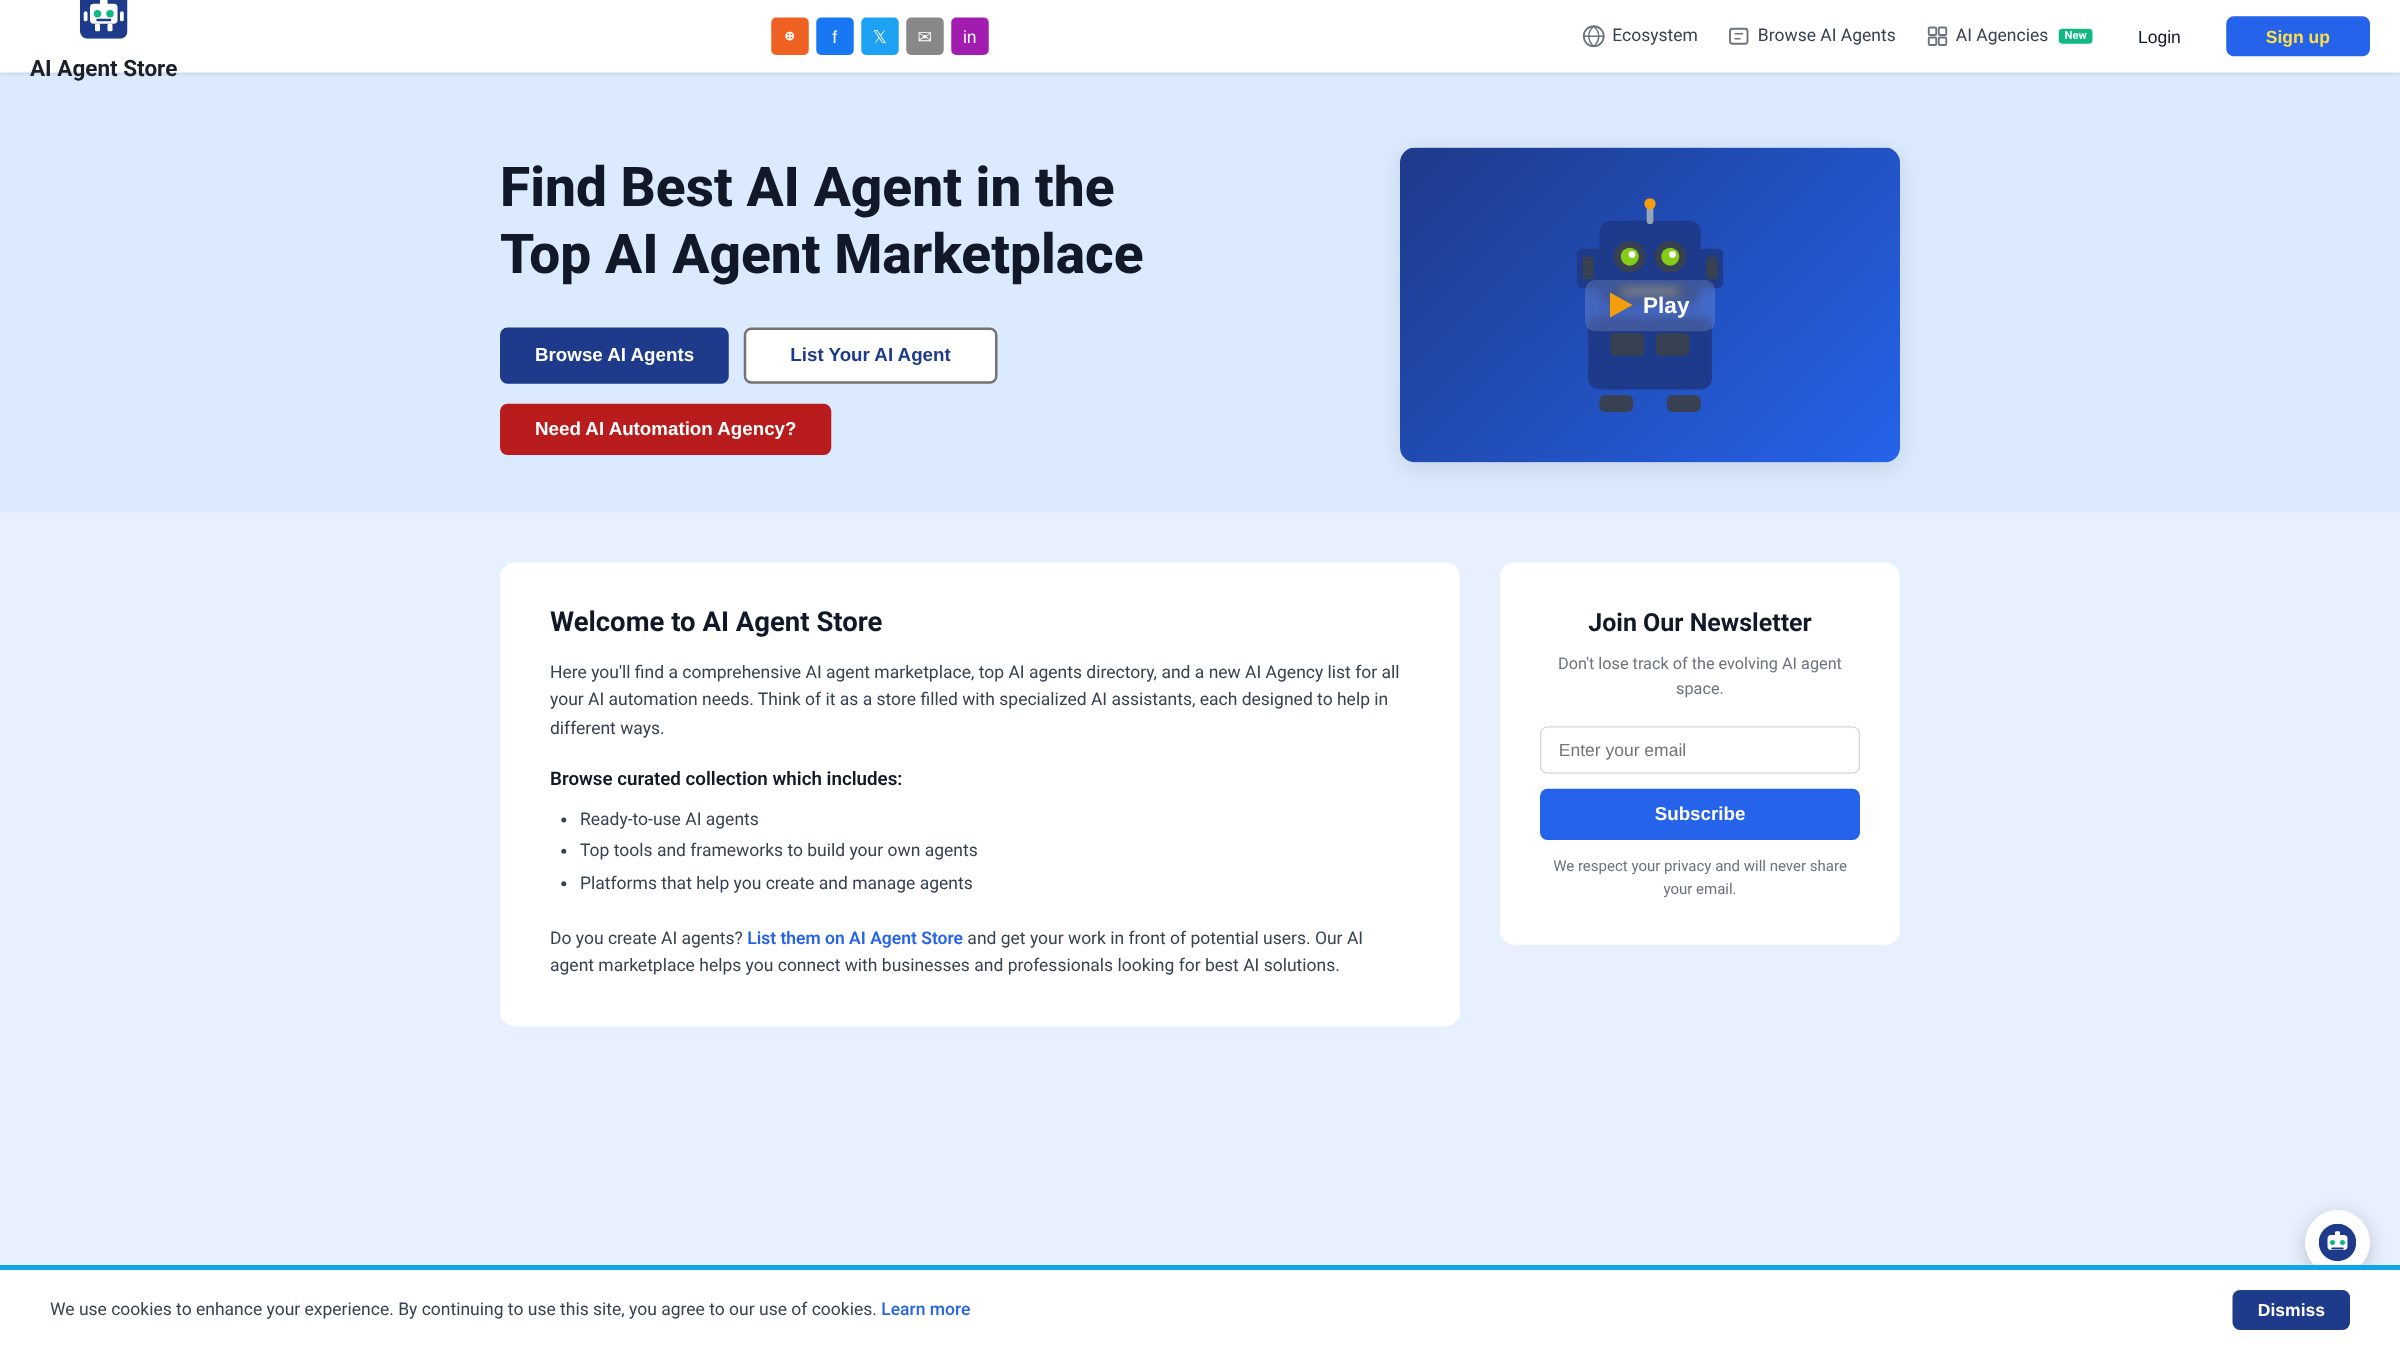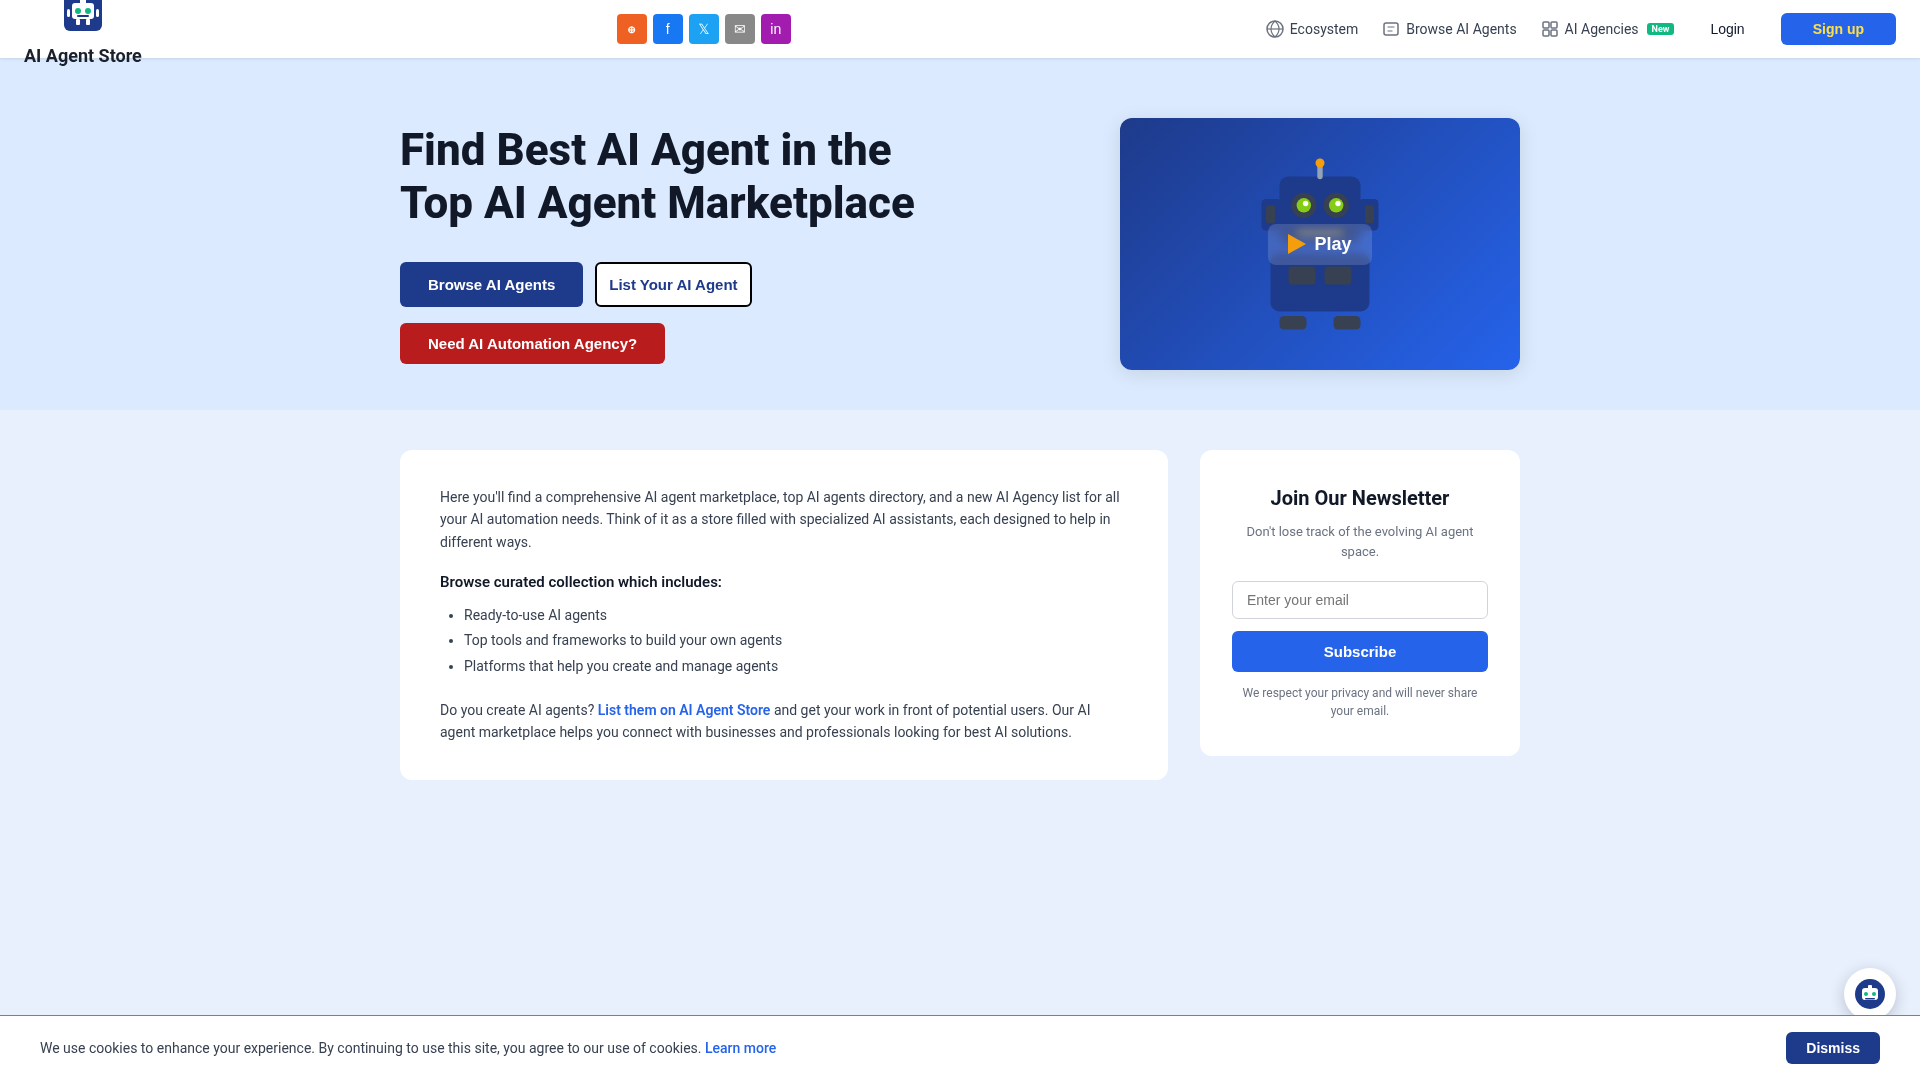--- a/index.html
+++ b/index.html
@@ -139,23 +139,23 @@
       border: none;
       border-radius: 6px;
       padding: 12px 28px;
       font-size: 15px;
       font-weight: 600;
       cursor: pointer;
     }
     .btn-list {
       background: #fff;
       color: #1e3a8a;
-      border: 2px solid #000000;
-      border-radius: 6px;
-      padding: 12px 12px;
+      border: 2px solid #737373;
+      border-radius: 6px;
+      padding: 12px 35px;
       font-size: 15px;
       font-weight: 600;
       cursor: pointer;
     }
     .btn-agency {
       background: #b91c1c;
       color: #fff;
       border: none;
       border-radius: 6px;
       padding: 12px 28px;
@@ -330,21 +330,21 @@
       line-height: 1.5;
     }
 
     
     .cookie-banner {
       position: fixed;
       bottom: 0;
       left: 0;
       right: 0;
       background: #fff;
-      border-top: 1px solid #0ea5e9;
+      border-top: 4px solid #0ea5e9;
       padding: 16px 40px;
       display: flex;
       align-items: center;
       justify-content: space-between;
       font-size: 14px;
       color: #374151;
       z-index: 200;
     }
     .cookie-text { flex: 1; }
     .cookie-learn-more {
@@ -504,20 +504,21 @@
         </div>
       </div>
     </div>
   </div>
 </section>
 
 <div class="main-content">
   <div class="content-grid">
 
     <div class="welcome-card">
+      <h2 class="welcome-title">Welcome to AI Agent Store</h2>
       <p class="welcome-desc">Here you'll find a comprehensive AI agent marketplace, top AI agents directory, and a new AI Agency list for all your AI automation needs. Think of it as a store filled with specialized AI assistants, each designed to help in different ways.</p>
       <p class="browse-subtitle">Browse curated collection which includes:</p>
       <ul class="feature-list">
         <li>Ready-to-use AI agents</li>
         <li>Top tools and frameworks to build your own agents</li>
         <li>Platforms that help you create and manage agents</li>
       </ul>
       <p class="cta-text">
         <span>Do you create AI agents?</span>
         <a href="#" class="cta-link">List them on AI Agent Store</a>

